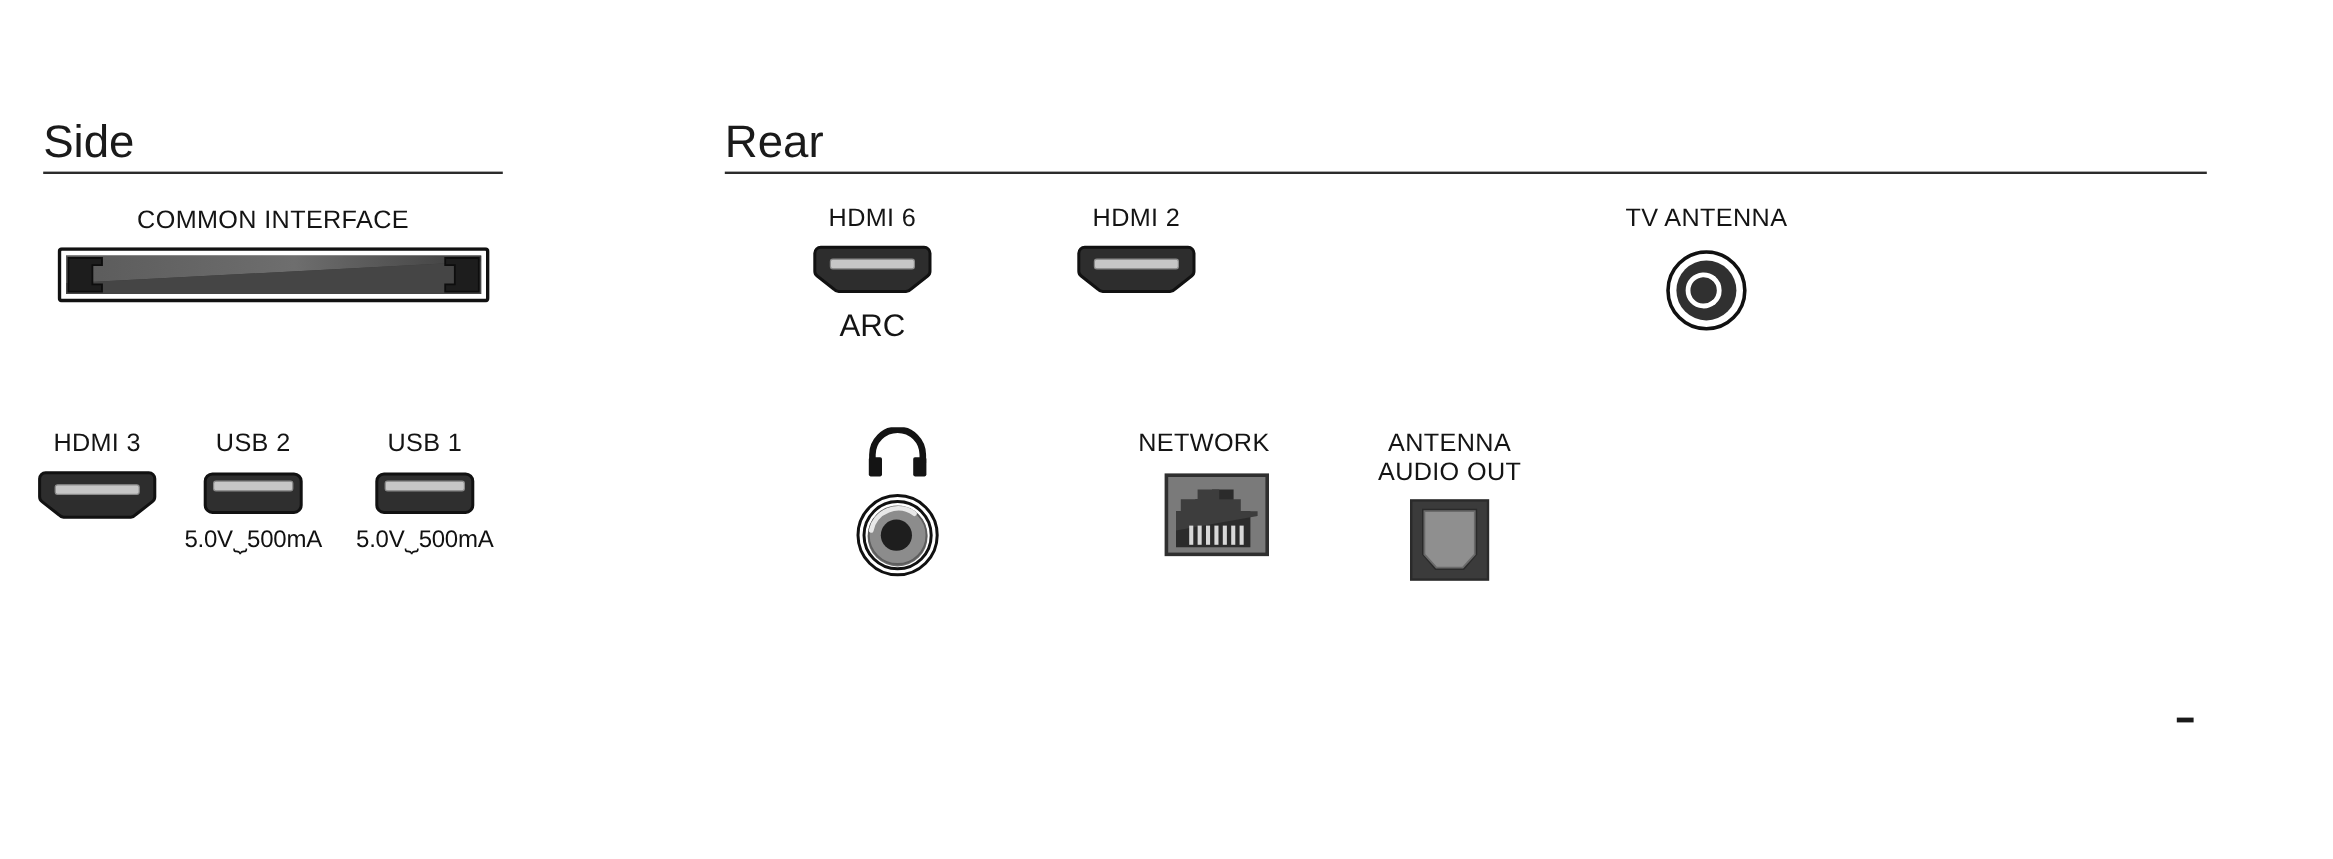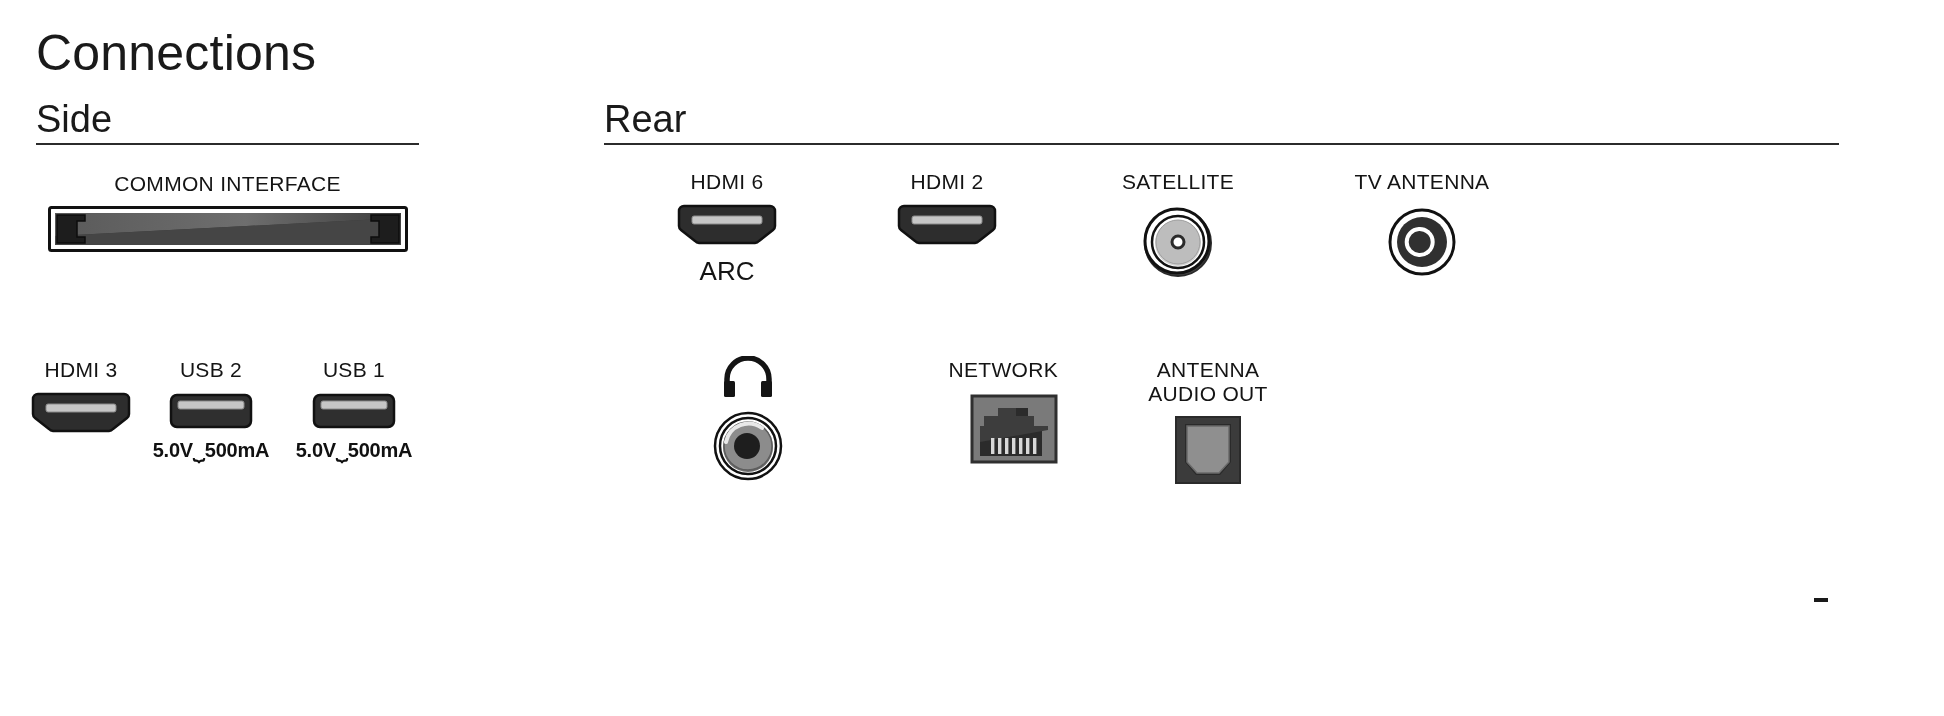--- a/index.html
+++ b/index.html
@@ -65,21 +65,21 @@
   }
   .port-sub {
     font-size: 26px;
     font-weight: 400;
     color: #141414;
     text-align: center;
     white-space: nowrap;
   }
   .port-rating {
     font-size: 20px;
-    font-weight: bold;
+    font-weight: normal;
     color: #111111;
     text-align: center;
     white-space: nowrap;
     letter-spacing: -0.2px;
   }
   .art {
     display: block;
   }
 
   .stray-dash {
@@ -87,21 +87,20 @@
     width: 14px;
     height: 4px;
     background: #1a1a1a;
   }
 </style>
 </head>
 <body>
 
 <div id="page">
 
-  <div class="page-title">Connections</div>
 
   <div class="section-title" style="left:36px; top:100px;">Side</div>
   <div class="section-rule" style="left:36px; top:143px; width:383px;"></div>
 
   <div class="port" style="left:36px; top:172px; width:383px;">
     <div class="port-label">COMMON INTERFACE</div>
     <svg class="art" width="360" height="46" viewBox="0 0 360 46" style="margin-top:10px;">
       <rect x="1.5" y="1.5" width="357" height="43" rx="2" fill="#ffffff" stroke="#111111" stroke-width="3"></rect>
       <rect x="7" y="7" width="346" height="32" fill="#3a3a3a"></rect>
       <defs>
@@ -164,31 +163,20 @@
 
   <div class="port" style="left:874px; top:170px; width:146px;">
     <div class="port-label">HDMI 2</div>
     <svg class="art" width="100" height="44" viewBox="0 0 100 44" style="margin-top:8px;">
       <path d="M7 4 h86 a5 5 0 0 1 5 5 v15 a5 5 0 0 1 -2 4 l-14 11 a6 6 0 0 1 -4 2 h-56 a6 6 0 0 1 -4 -2 l-14 -11 a5 5 0 0 1 -2 -4 v-15 a5 5 0 0 1 5 -5 z" fill="#2d2d2d" stroke="#ffffff" stroke-width="6" stroke-linejoin="round"></path>
       <path d="M7 4 h86 a5 5 0 0 1 5 5 v15 a5 5 0 0 1 -2 4 l-14 11 a6 6 0 0 1 -4 2 h-56 a6 6 0 0 1 -4 -2 l-14 -11 a5 5 0 0 1 -2 -4 v-15 a5 5 0 0 1 5 -5 z" fill="#2d2d2d" stroke="#111111" stroke-width="2.5" stroke-linejoin="round"></path>
       <rect x="15" y="14" width="70" height="8" rx="2" fill="#c6c6c6" stroke="#8a8a8a" stroke-width="1"></rect>
     </svg>
   </div>
 
-  <div class="port" style="left:1094px; top:170px; width:168px;">
-    <div class="port-label">SATELLITE</div>
-    <svg class="art" width="76" height="76" viewBox="0 0 76 76" style="margin-top:10px;">
-      <circle cx="38" cy="39" r="33" fill="#4a4a4a" stroke="#2a2a2a" stroke-width="2"></circle>
-      <circle cx="37" cy="37" r="32" fill="#ffffff" stroke="#111111" stroke-width="3"></circle>
-      <circle cx="38" cy="38" r="26" fill="#ffffff" stroke="#111111" stroke-width="2.5"></circle>
-      <circle cx="38" cy="39" r="23" fill="#d2d2d2"></circle>
-      <circle cx="38" cy="38" r="22" fill="#bdbdbd" stroke="#9e9e9e" stroke-width="1"></circle>
-      <circle cx="38" cy="38" r="6" fill="#ffffff" stroke="#2b2b2b" stroke-width="3"></circle>
-    </svg>
-  </div>
 
   <div class="port" style="left:1322px; top:170px; width:200px;">
     <div class="port-label">TV ANTENNA</div>
     <svg class="art" width="76" height="76" viewBox="0 0 76 76" style="margin-top:10px;">
       <circle cx="38" cy="38" r="32" fill="#ffffff" stroke="#111111" stroke-width="3"></circle>
       <circle cx="38" cy="38" r="25" fill="#303030"></circle>
       <path d="M44 28 a13 13 0 1 0 0 20" fill="none" stroke="#ffffff" stroke-width="4" stroke-linecap="round"></path>
       <path d="M44 28 a13 13 0 0 1 0 20" fill="none" stroke="#ffffff" stroke-width="4" stroke-linecap="round"></path>
     </svg>
   </div>

